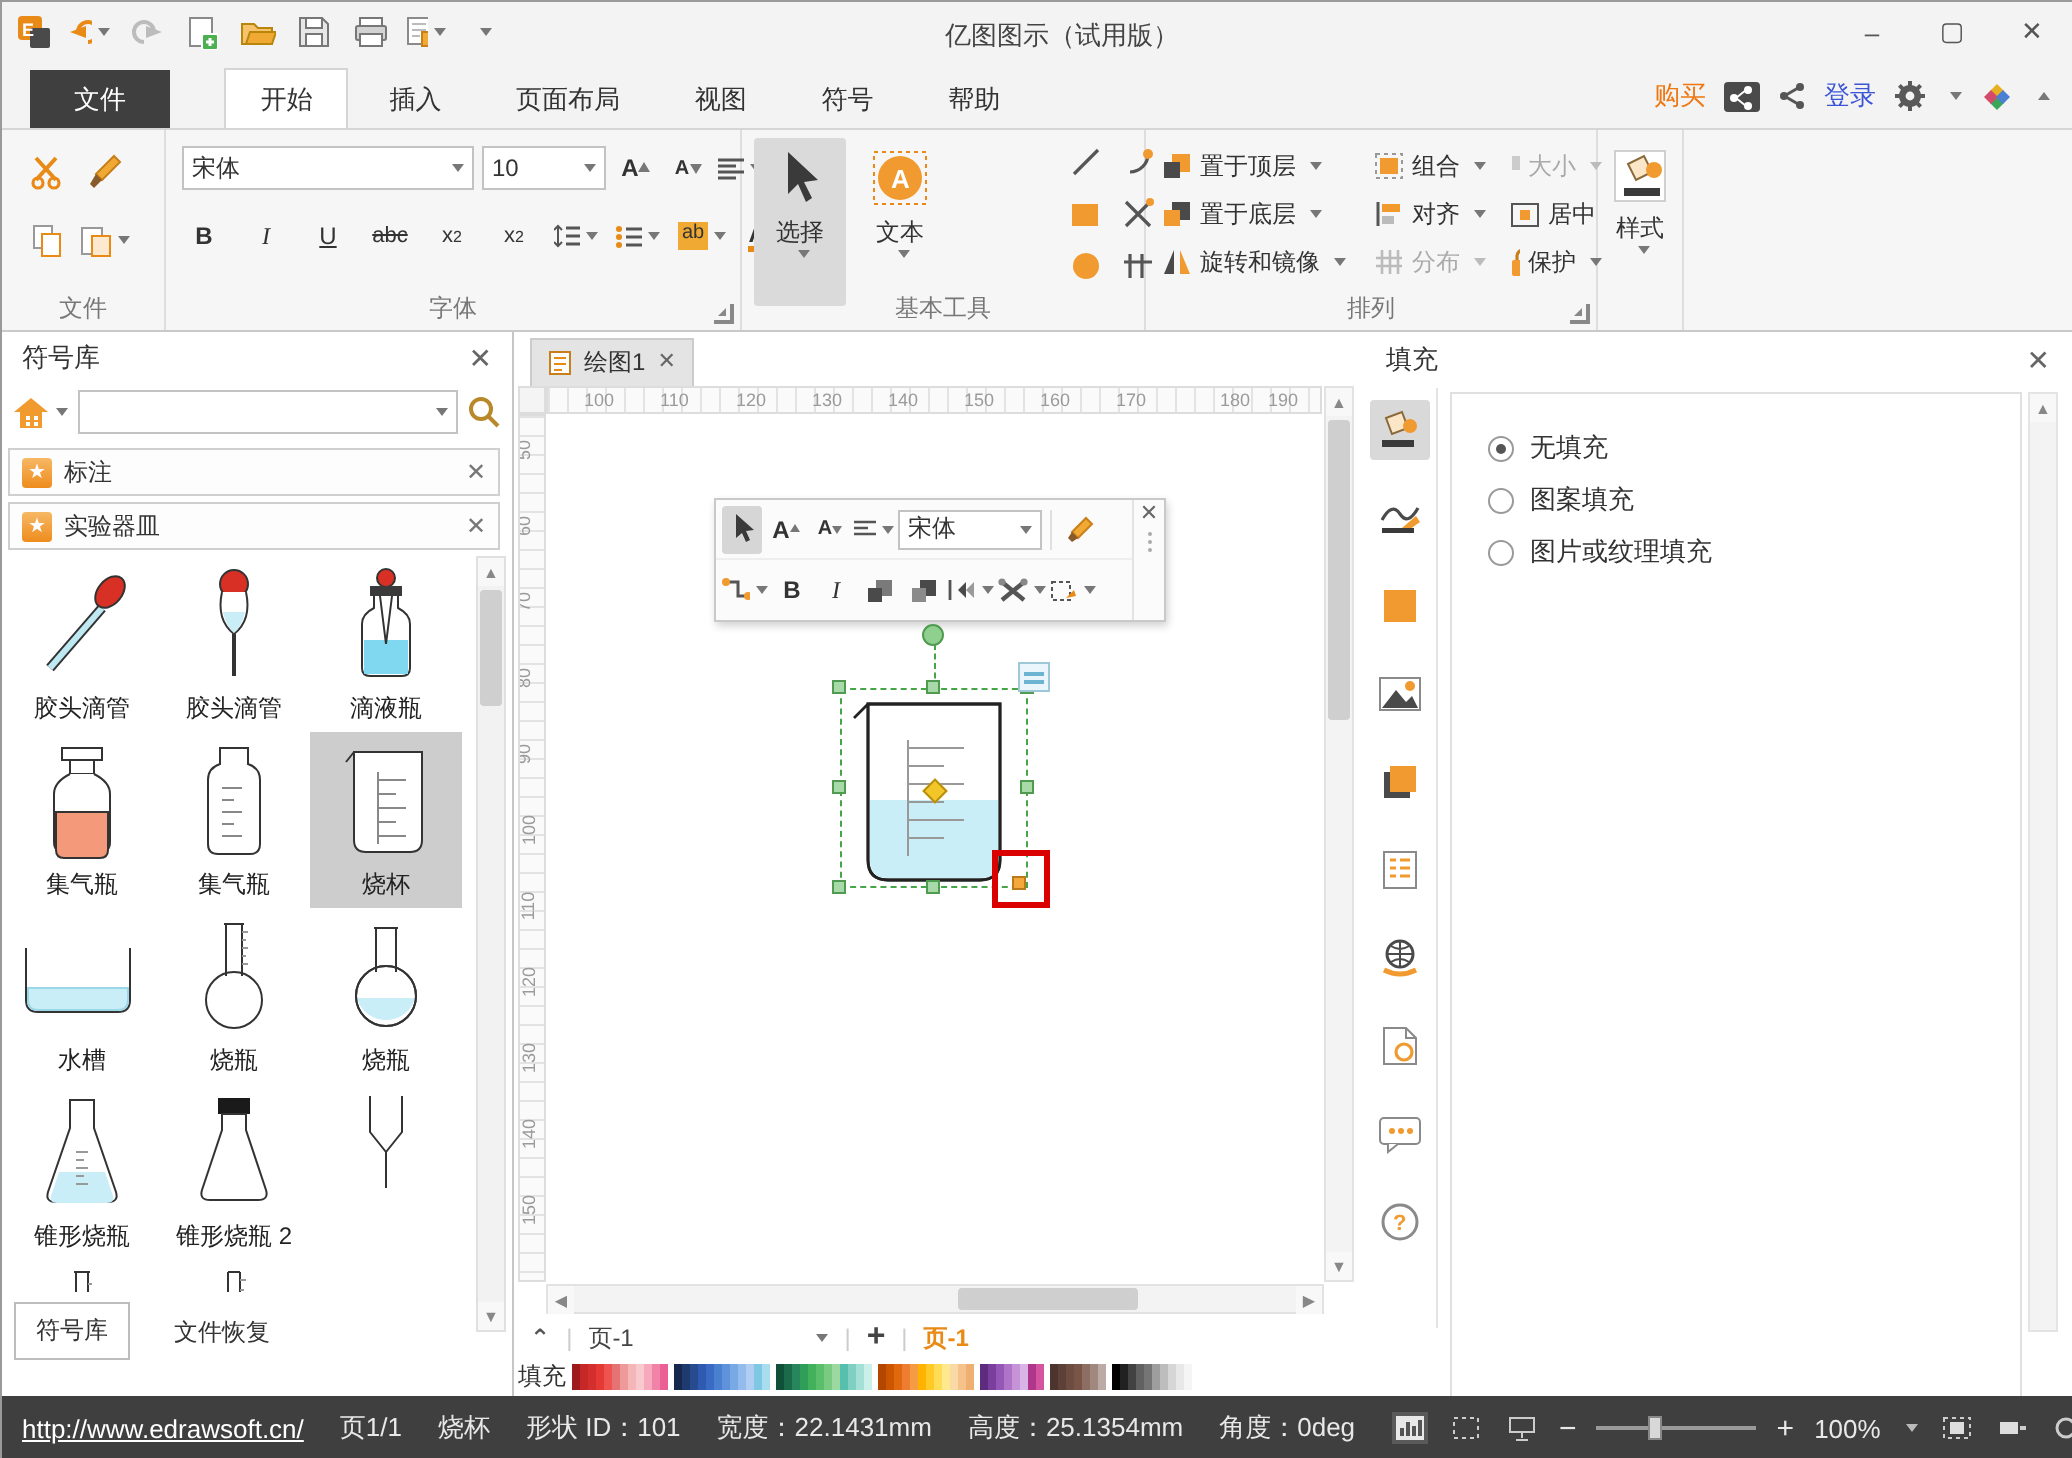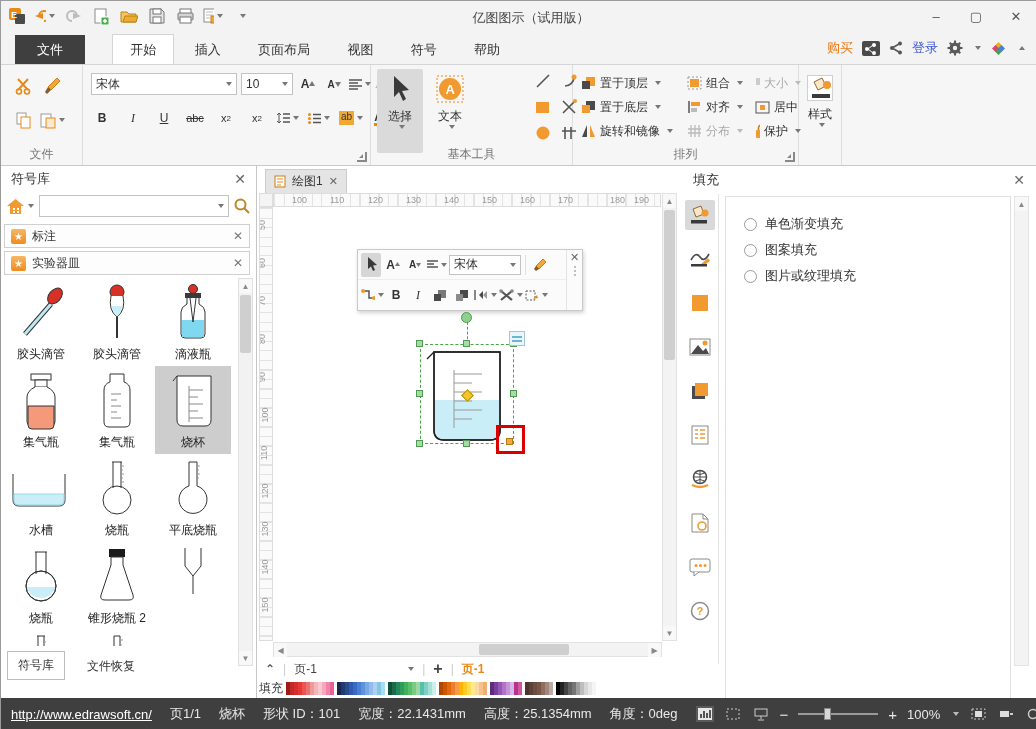--- a/index.html
+++ b/index.html
@@ -272,21 +272,21 @@
       </div>
       <div class="rlabel">文件</div>
     </div>
 
     <div class="rgroup" style="left:82px; width:288px;">
       <div class="abs row" style="left:8px; top:8px; gap:4px;">
         <div class="combo" style="width:146px;">
             <span>宋体</span>
             <span class="car"></span>
           </div>
-        <div class="combo" style="width:52px;">
+        <div class="combo" style="width:62px;">
             <span>10</span>
             <span class="car"></span>
           </div>
         <span class="sbtn">
             <b>A</b>
             <svg width="6" height="6">
               <polygon points="3,0 6,5 0,5" fill="#777"></polygon>
             </svg>
           </span>
         <span class="sbtn">
@@ -333,20 +333,21 @@
           </span>
         <span class="sbtn">
             <span style="background:#f0a932;color:#333;font-size:10px;padding:0 2px;border-bottom:3px solid #f0a932;">ab</span>
             <span class="car"></span>
           </span>
         <span class="sbtn">
             <span style="font-weight:bold;border-bottom:3px solid #e98a17;line-height:12px;">A</span>
             <span class="car"></span>
           </span>
       </div>
+      <div class="rlabel">字体</div>
       <span class="launcher"></span>
     </div>
 
     <div class="rgroup" style="left:370px; width:202px;">
       <div class="bigbtn sel abs" style="left:6px; top:4px;">
         <svg width="24" height="28">
             <polygon points="6,1 6,22 11,17 15,26 18,24 14,16 21,15" fill="#3a3a3a"></polygon>
           </svg>
         <span class="blabel">选择</span>
           <span class="car"></span>
@@ -596,38 +597,39 @@
         <svg width="60" height="62">
             <circle cx="30" cy="42" r="14" fill="#fff" stroke="#333"></circle>
             <path d="M26,4 v26 M34,4 v26" fill="none" stroke="#333"></path>
             <path d="M25,4 h10" stroke="#333"></path>
             <g stroke="#999">
               <path d="M34,8 h3 M34,12 h2 M34,16 h3 M34,20 h2 M34,24 h3"></path>
             </g>
           </svg>
         <div class="symlabel">烧瓶</div>
       </div>
-      <div class="sym">
-        <svg width="60" height="62">
-            <path d="M26,4 v24 a14,14 0 1 0 8,0 v-24 Z" fill="#fff" stroke="#333"></path>
-            <g stroke="#999">
-              <path d="M34,8 h3 M34,12 h2 M34,16 h3 M34,20 h2"></path>
-            </g>
-          </svg>
-        <div class="symlabel">平底烧瓶</div>
-      </div>
 
       <div class="sym">
         <svg width="60" height="62">
             <circle cx="30" cy="40" r="15" fill="#fff" stroke="#333"></circle>
             <path d="M30,52 a15,15 0 0 0 14.5,-11 l-29,0 a15,15 0 0 0 14.5,11" fill="#c9eef8"></path>
             <circle cx="30" cy="40" r="15" fill="none" stroke="#333"></circle>
             <path d="M25,6 v22 M35,6 v22 M24,6 h12" fill="none" stroke="#333"></path>
           </svg>
         <div class="symlabel">烧瓶</div>
+      </div>
+      <div class="sym">
+        <svg width="60" height="62">
+            <path d="M24,4 h12 v14 l11,32 q1.5,5 -4,5 h-26 q-5.5,0 -4,-5 l11,-32 Z" fill="#fff" stroke="#333"></path>
+            <path d="M18.5,40 l-4,12 q-1,3.5 3,3.5 h25 q4,0 3,-3.5 l-4,-12 Z" fill="#c9eef8"></path>
+            <g stroke="#999">
+              <path d="M27,30 h6 M27,34 h4 M27,38 h6 M27,42 h4 M27,46 h6"></path>
+            </g>
+          </svg>
+        <div class="symlabel">锥形烧瓶</div>
       </div>
       <div class="sym">
         <svg width="60" height="62">
             <rect x="22" y="3" width="16" height="8" fill="#1a1a1a"></rect>
             <path d="M24,11 h12 v8 l10,30 q1.5,5 -4,5 h-24 q-5.5,0 -4,-5 l10,-30 Z" fill="#fff" stroke="#333"></path>
           </svg>
         <div class="symlabel">锥形烧瓶 2</div>
       </div>
 
       <div class="sym">
@@ -1018,22 +1020,22 @@
         </span>
       <span class="ri">
           <svg width="20" height="20">
             <circle cx="10" cy="10" r="8.5" fill="none" stroke="#8a8a8a" stroke-width="1.5"></circle>
             <text x="6.5" y="14" font-size="11" fill="#f09a30" font-weight="bold">?</text>
           </svg>
         </span>
     </div>
     <div class="optbox">
       <div class="radio">
-          <span class="rc"></span>
-          <span>单色渐变填充</span>
+          <span class="rc on"></span>
+          <span>无填充</span>
         </div>
       <div class="radio">
           <span class="rc"></span>
           <span>图案填充</span>
         </div>
       <div class="radio">
           <span class="rc"></span>
           <span>图片或纹理填充</span>
         </div>
     </div>

